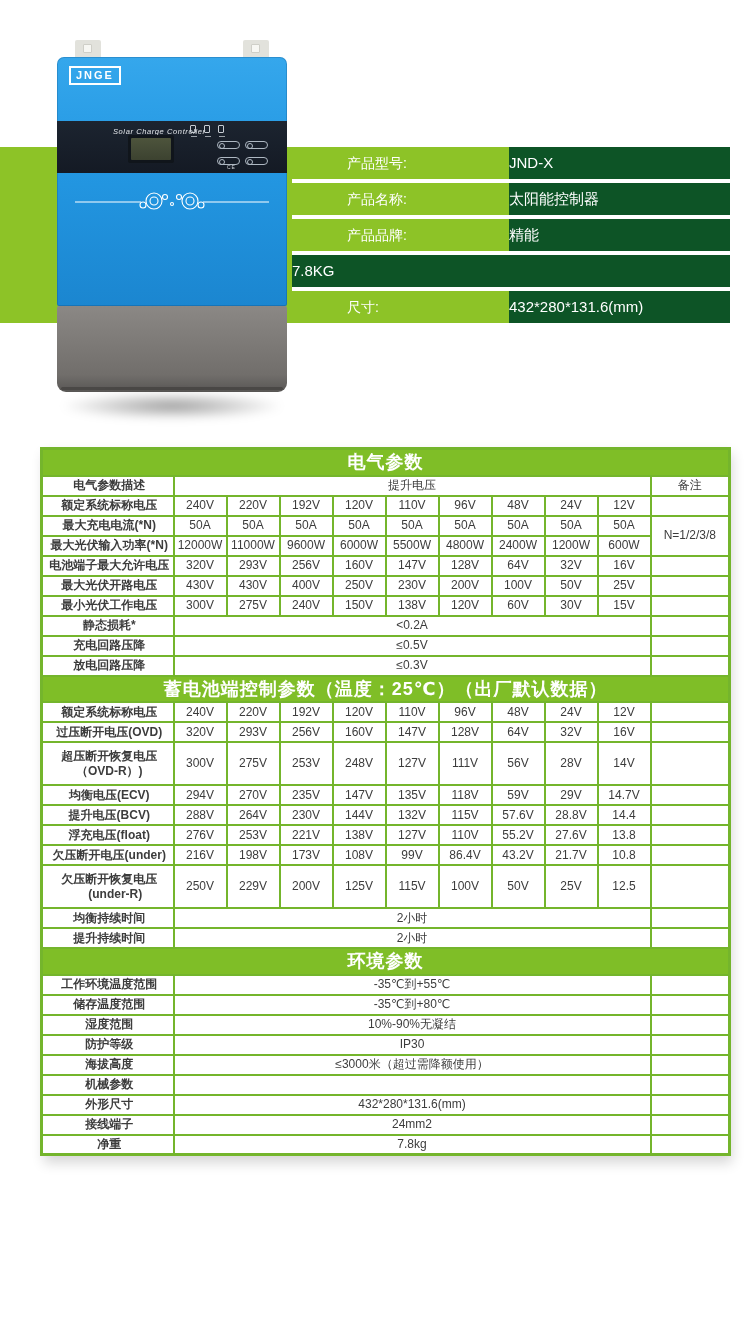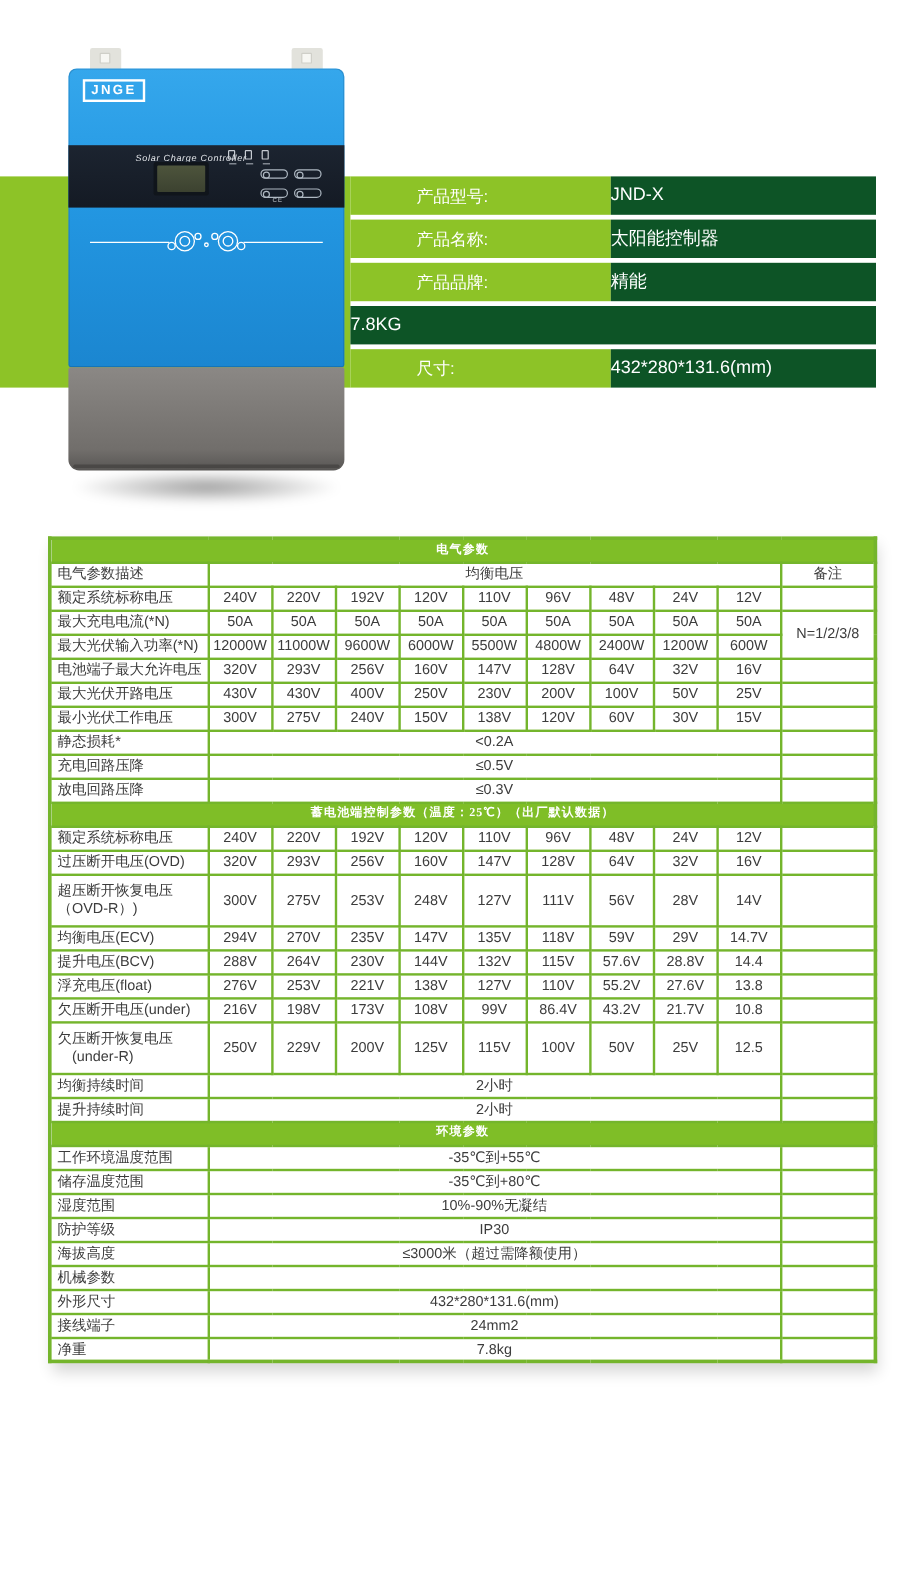--- a/index.html
+++ b/index.html
@@ -82,26 +82,26 @@
     filter:blur(4px);
   }
   
   .spec-wrap{margin-left:40px;width:688px;box-shadow:4px 7px 12px rgba(0,0,0,.16);}
   table.spec{border-collapse:collapse;width:688px;border:3px solid var(--bdr);table-layout:fixed;}
   table.spec td{
     border:2px solid var(--bdr);background:#fff;color:var(--txt);
     font-size:12px;height:20px;padding:1px 2px;text-align:center;
     line-height:1.25;overflow:hidden;
   }
-  table.spec td.lbl{text-align:left;padding-left:5px;white-space:nowrap;}
+  table.spec td.lbl{text-align:center;padding-left:5px;white-space:nowrap;font-weight:bold;}
   table.spec td.lbl.ml{white-space:pre-line;}
   table.spec tr.tall td{height:43px;}
   table.spec tr.sect td{
-    background:var(--hdr);color:#fff;font-weight:bold;font-size:10px;
-    letter-spacing:1px;height:20px;font-family:Liberation Serif, serif;
+    background:var(--hdr);color:#fff;font-weight:bold;font-size:18px;
+    letter-spacing:1px;height:20px;
   }
 </style>
 </head>
 <body>
 
 <div class="hero">
   <div class="band"></div>
 
   <div class="device">
     <div class="tab left">
@@ -185,21 +185,21 @@
         <col style="width:53px">
         <col style="width:53px">
       <col style="width:79px">
     </colgroup>
     <tbody>
         <tr class="sect">
           <td colspan="11">电气参数</td>
         </tr>
         <tr>
           <td class="lbl">电气参数描述</td>
-          <td colspan="9">均衡电压</td>
+          <td colspan="9">提升电压</td>
           <td>备注</td>
         </tr>
         <tr>
           <td class="lbl">额定系统标称电压</td>
           <td>240V</td>
           <td>220V</td>
           <td>192V</td>
           <td>120V</td>
           <td>110V</td>
           <td>96V</td>

